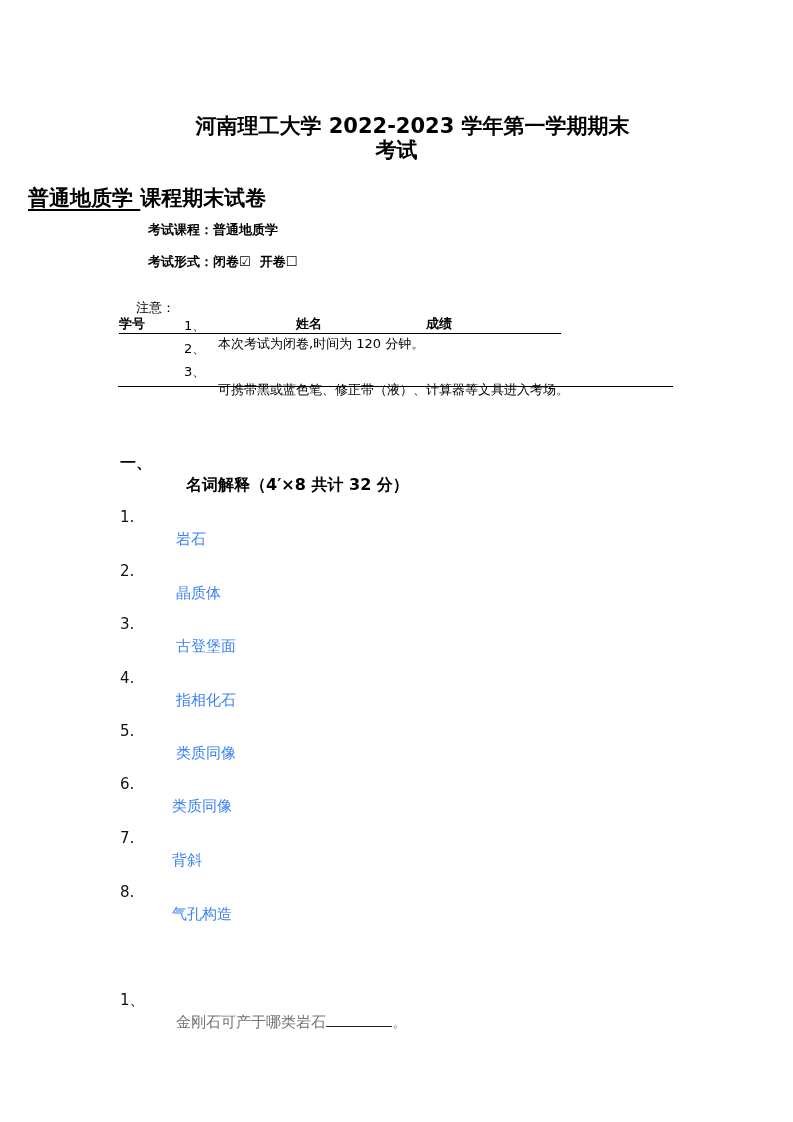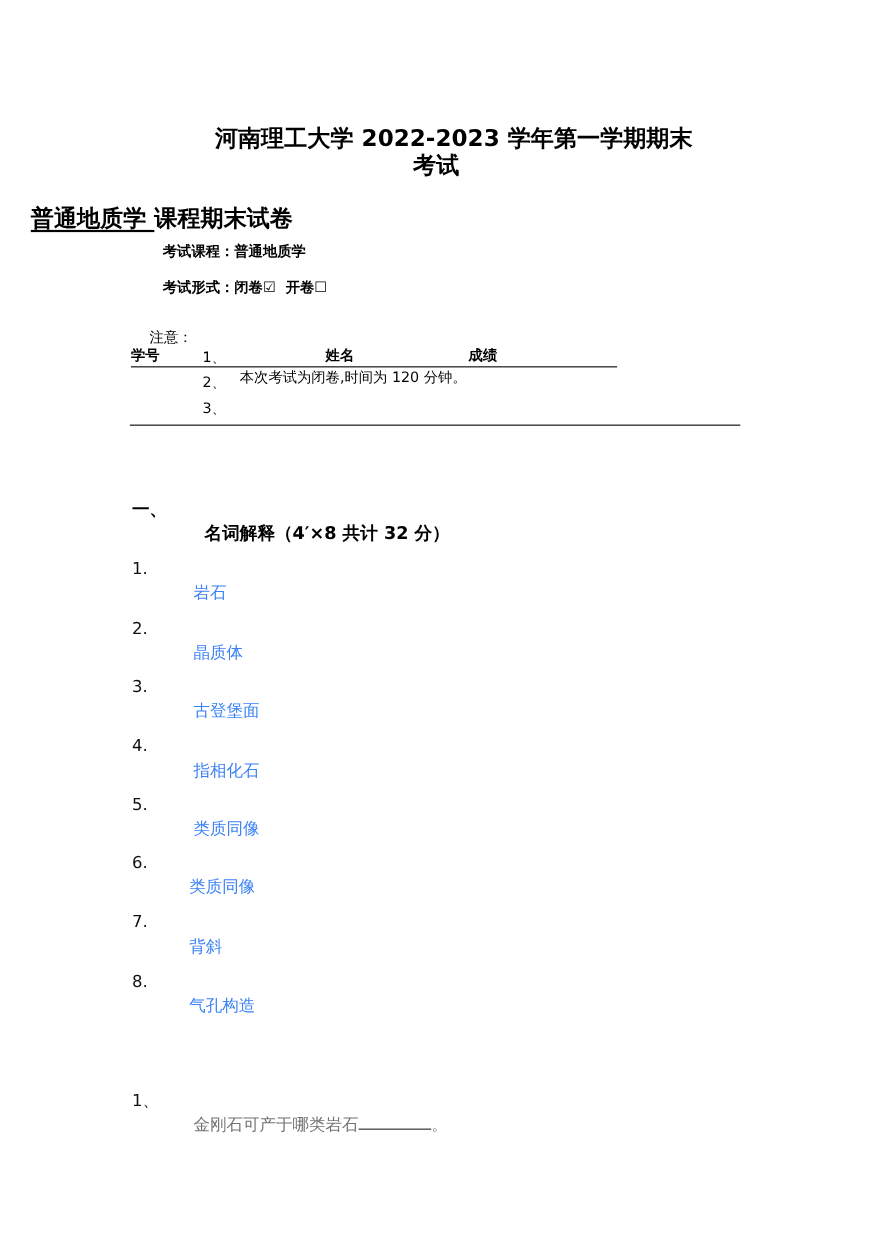--- a/index.html
+++ b/index.html
@@ -154,20 +154,21 @@
   <div class="notice" id="notice-label">注意：</div>
   <div class="notice" id="notice-1">
     <span class="num">1、</span>
     <span class="txt">本次考试为闭卷,时间为 120 分钟。</span>
   </div>
   <div class="notice" id="notice-2">
     <span class="num">2、</span>
   </div>
   <div class="notice" id="notice-3">
     <span class="num">3、</span>
+    <span class="txt">可携带黑或蓝色笔、修正带（液）、计算器等文具进入考场。</span>
   </div>
 
   <div class="hr"></div>
 
   <div class="section-head" id="section1">
     <span class="sec-num">一、</span>
     <span class="sec-title">名词解释（4′×8 共计 32 分）</span>
   </div>
 
   <div class="item" style="top:484px;">

